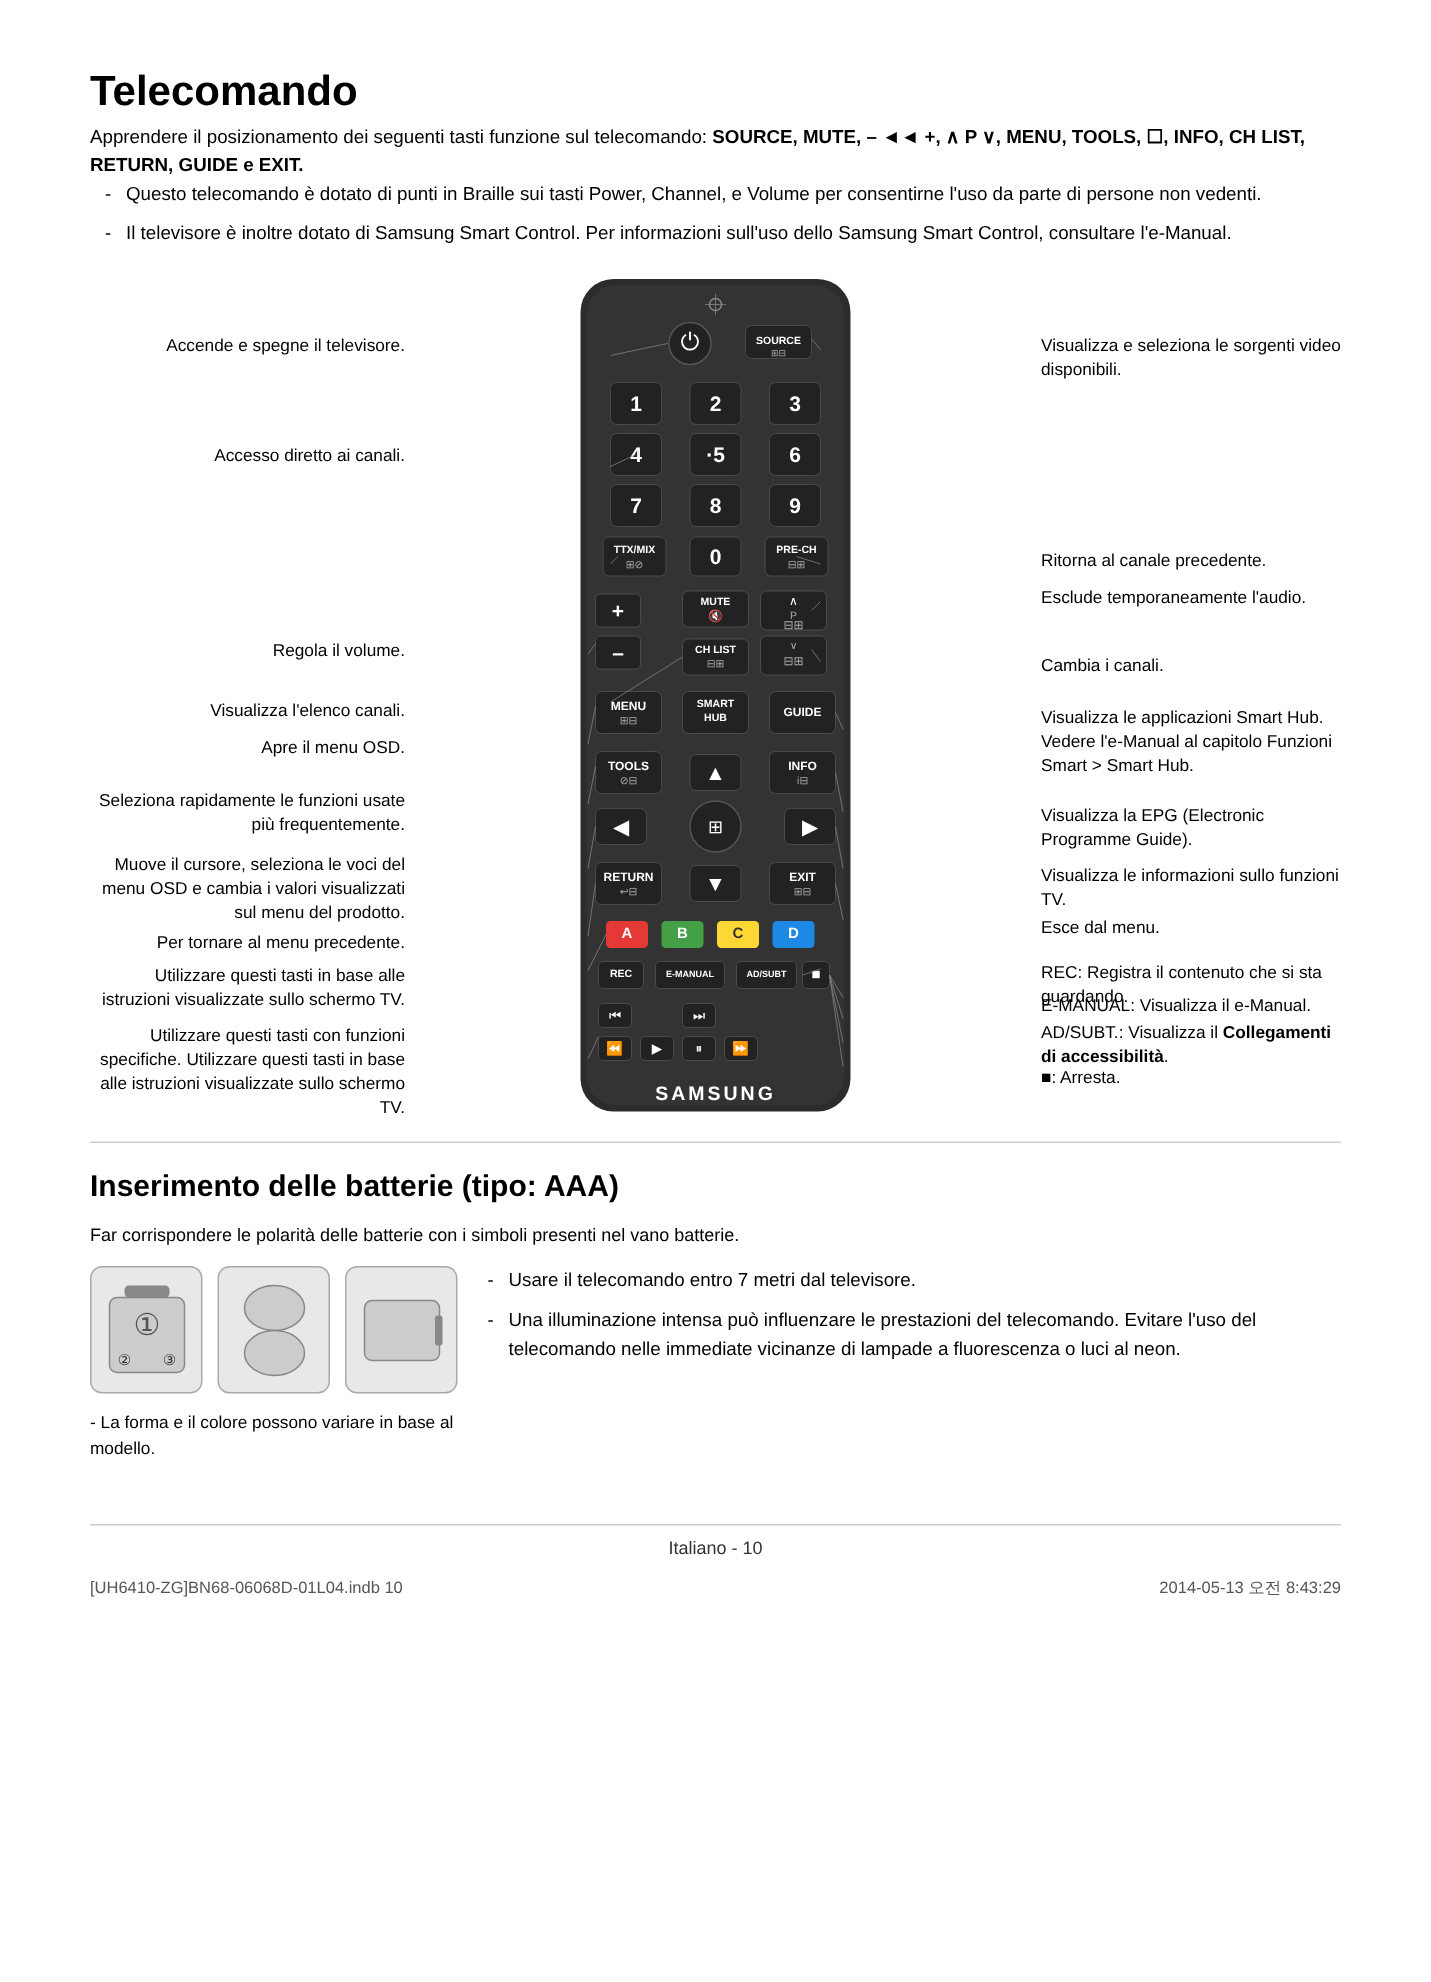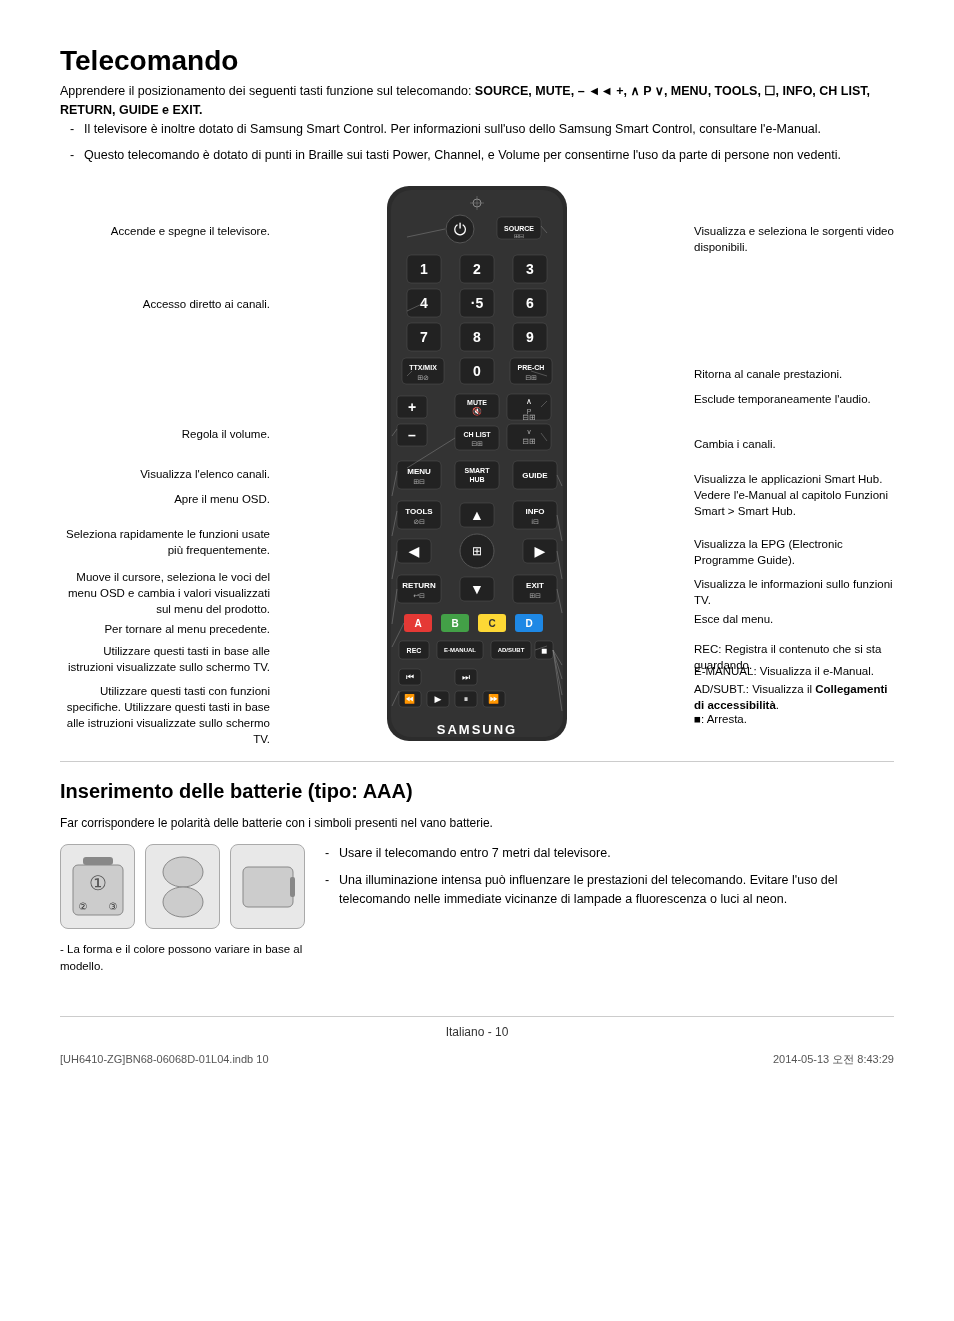--- a/index.html
+++ b/index.html
@@ -95,40 +95,40 @@
 <body>
 
 <h1>Telecomando</h1>
 
 <p class="intro-text">
   <span>Apprendere il posizionamento dei seguenti tasti funzione sul telecomando:</span>
   <span class="bold">SOURCE, MUTE, – ◄◄ +, ∧ P ∨, MENU, TOOLS, ☐, INFO, CH LIST, RETURN, GUIDE e EXIT.</span>
 </p>
 
 <ul class="bullet-list">
+  <li>Questo telecomando è dotato di punti in Braille sui tasti Power, Channel, e Volume per consentirne l'uso da parte di persone non vedenti.</li>
   <li>Il televisore è inoltre dotato di Samsung Smart Control. Per informazioni sull'uso dello Samsung Smart Control, consultare l'e-Manual.</li>
-  <li>Questo telecomando è dotato di punti in Braille sui tasti Power, Channel, e Volume per consentirne l'uso da parte di persone non vedenti.</li>
 </ul>
 
 <div class="remote-section">
   <div style="position:relative; width:880px; height:570px;">
 
     <div class="annotation left" style="position:absolute; left:0; top:42px; width:210px;">Accende e spegne il televisore.</div>
     <div class="annotation left" style="position:absolute; left:0; top:115px; width:210px;">Accesso diretto ai canali.</div>
     <div class="annotation left" style="position:absolute; left:0; top:245px; width:210px;">Regola il volume.</div>
     <div class="annotation left" style="position:absolute; left:0; top:285px; width:210px;">Visualizza l'elenco canali.</div>
     <div class="annotation left" style="position:absolute; left:0; top:310px; width:210px;">Apre il menu OSD.</div>
     <div class="annotation left" style="position:absolute; left:0; top:345px; width:210px;">Seleziona rapidamente le funzioni usate più frequentemente.</div>
     <div class="annotation left" style="position:absolute; left:0; top:388px; width:210px;">Muove il cursore, seleziona le voci del menu OSD e cambia i valori visualizzati sul menu del prodotto.</div>
     <div class="annotation left" style="position:absolute; left:0; top:440px; width:210px;">Per tornare al menu precedente.</div>
     <div class="annotation left" style="position:absolute; left:0; top:462px; width:210px;">Utilizzare questi tasti in base alle istruzioni visualizzate sullo schermo TV.</div>
     <div class="annotation left" style="position:absolute; left:0; top:502px; width:210px;">Utilizzare questi tasti con funzioni specifiche. Utilizzare questi tasti in base alle istruzioni visualizzate sullo schermo TV.</div>
 
     <div class="annotation right" style="position:absolute; right:0; top:42px; width:200px;">Visualizza e seleziona le sorgenti video disponibili.</div>
-    <div class="annotation right" style="position:absolute; right:0; top:185px; width:200px;">Ritorna al canale prestazioni.</div>
+    <div class="annotation right" style="position:absolute; right:0; top:185px; width:200px;">Ritorna al canale precedente.</div>
     <div class="annotation right" style="position:absolute; right:0; top:210px; width:200px;">Esclude temporaneamente l'audio.</div>
     <div class="annotation right" style="position:absolute; right:0; top:255px; width:200px;">Cambia i canali.</div>
     <div class="annotation right" style="position:absolute; right:0; top:290px; width:200px;">Visualizza le applicazioni Smart Hub. Vedere l'e-Manual al capitolo Funzioni Smart &gt; Smart Hub.</div>
     <div class="annotation right" style="position:absolute; right:0; top:355px; width:200px;">Visualizza la EPG (Electronic Programme Guide).</div>
     <div class="annotation right" style="position:absolute; right:0; top:395px; width:200px;">Visualizza le informazioni sullo funzioni TV.</div>
     <div class="annotation right" style="position:absolute; right:0; top:430px; width:200px;">Esce dal menu.</div>
     <div class="annotation right" style="position:absolute; right:0; top:460px; width:200px;">REC: Registra il contenuto che si sta guardando.</div>
     <div class="annotation right" style="position:absolute; right:0; top:482px; width:200px;">E-MANUAL: Visualizza il e-Manual.</div>
     <div class="annotation right" style="position:absolute; right:0; top:500px; width:200px;">AD/SUBT.: Visualizza il <strong>Collegamenti di accessibilità</strong>.</div>
     <div class="annotation right" style="position:absolute; right:0; top:530px; width:200px;">■: Arresta.</div>

